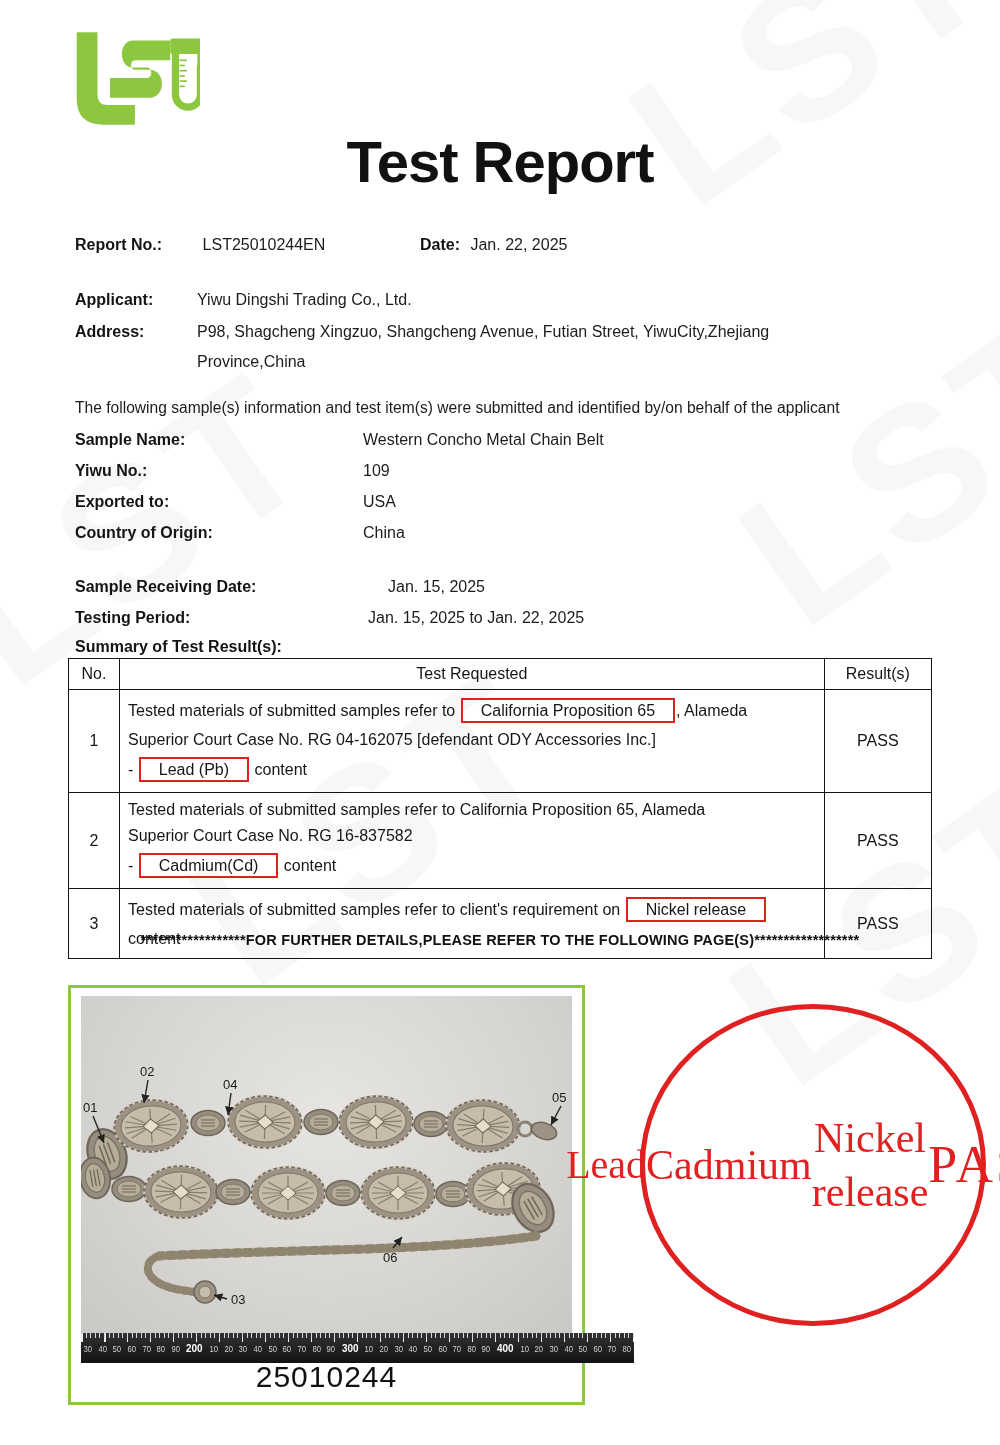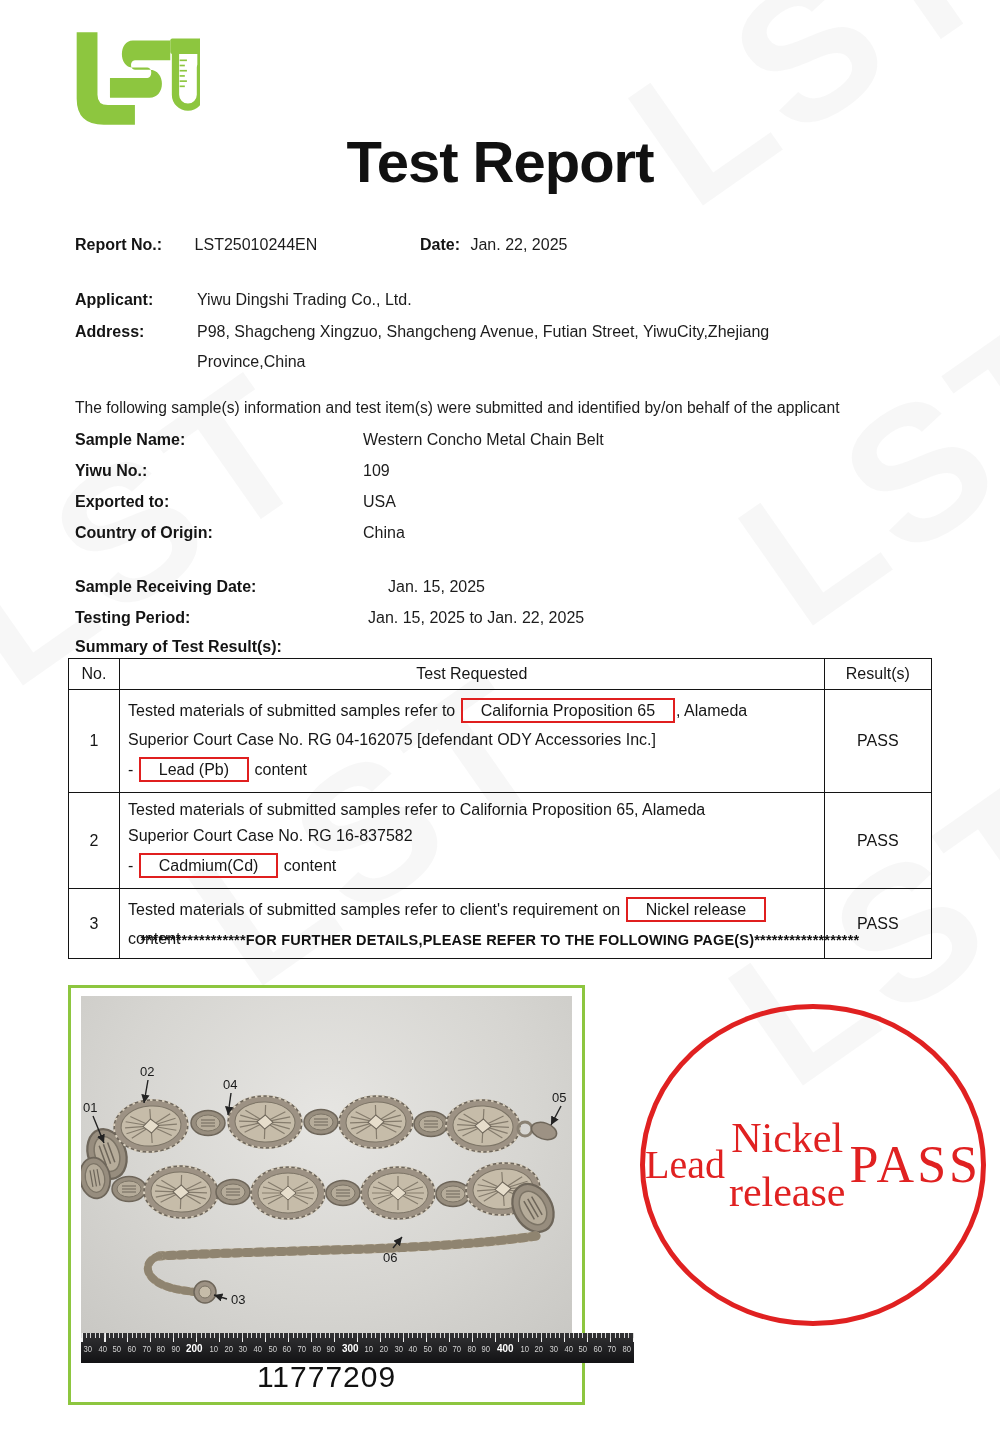--- a/index.html
+++ b/index.html
@@ -83,21 +83,21 @@
       <line x1="101" y1="48" x2="106" y2="48"></line>
       <line x1="101" y1="53" x2="108" y2="53"></line>
       <line x1="101" y1="58" x2="106" y2="58"></line>
     </g>
   </svg>
 
   <div class="title">Test Report</div>
 
   <div class="row" style="left:75px;top:236px;">
     <span class="lbl">Report No.:</span>
-    <span style="margin-left:0;padding-left:28px;">LST25010244EN</span>
+    <span style="margin-left:8px;padding-left:28px;">LST25010244EN</span>
   </div>
   <div class="row" style="left:420px;top:236px;">
     <span class="lbl">Date:</span>
     <span style="margin-left:6px;">Jan. 22, 2025</span>
   </div>
 
   <div class="row" style="left:75px;top:291px;">
     <span class="lbl">Applicant:</span>
   </div>
   <div class="row" style="left:197px;top:291px;">
@@ -269,22 +269,23 @@
           <span>10</span>
           <span>20</span>
           <span>30</span>
           <span>40</span>
           <span>50</span>
           <span>60</span>
           <span>70</span>
           <span>80</span>
         </div>
     </div>
-    <div class="sample-num">11777209</div>
+    <div class="sample-num">25010244</div>
   </div>
 
   <div class="stamp">
     <div class="s1">Lead</div>
+    <div class="s2">Cadmium</div>
     <div class="s3">Nickel release</div>
     <div class="s4">PASS</div>
   </div>
 
 </div>
 
 </body></html>

